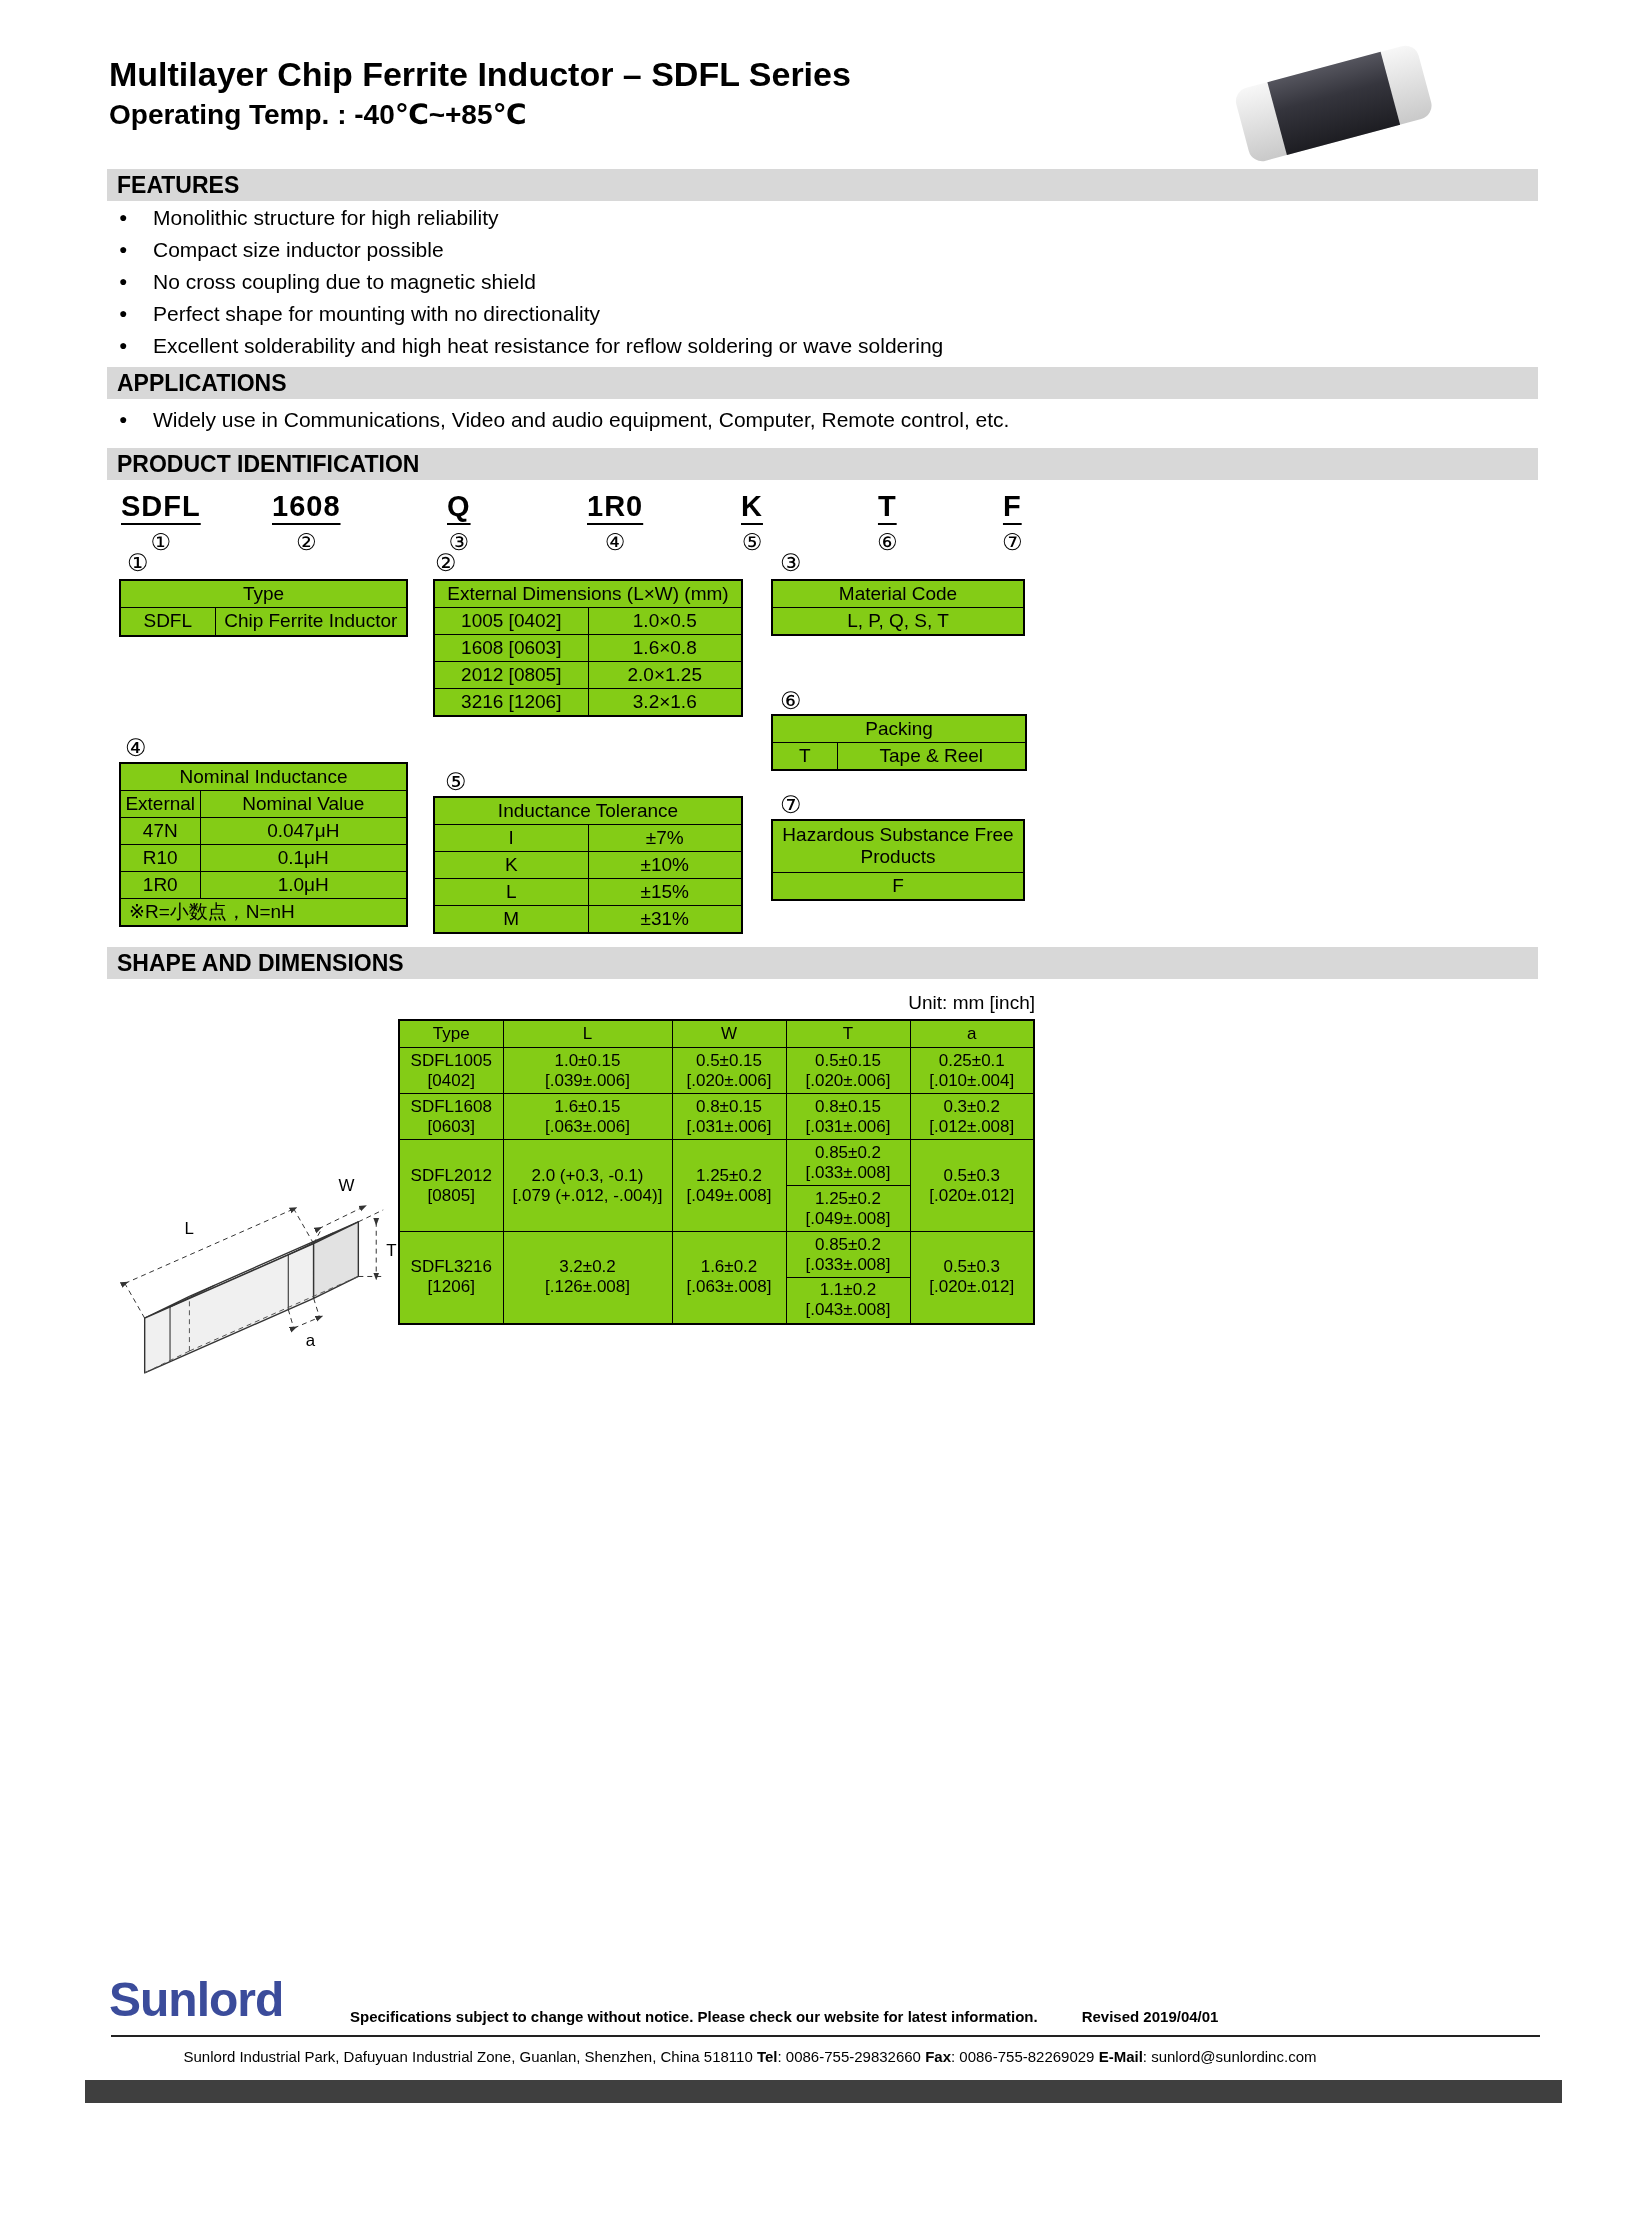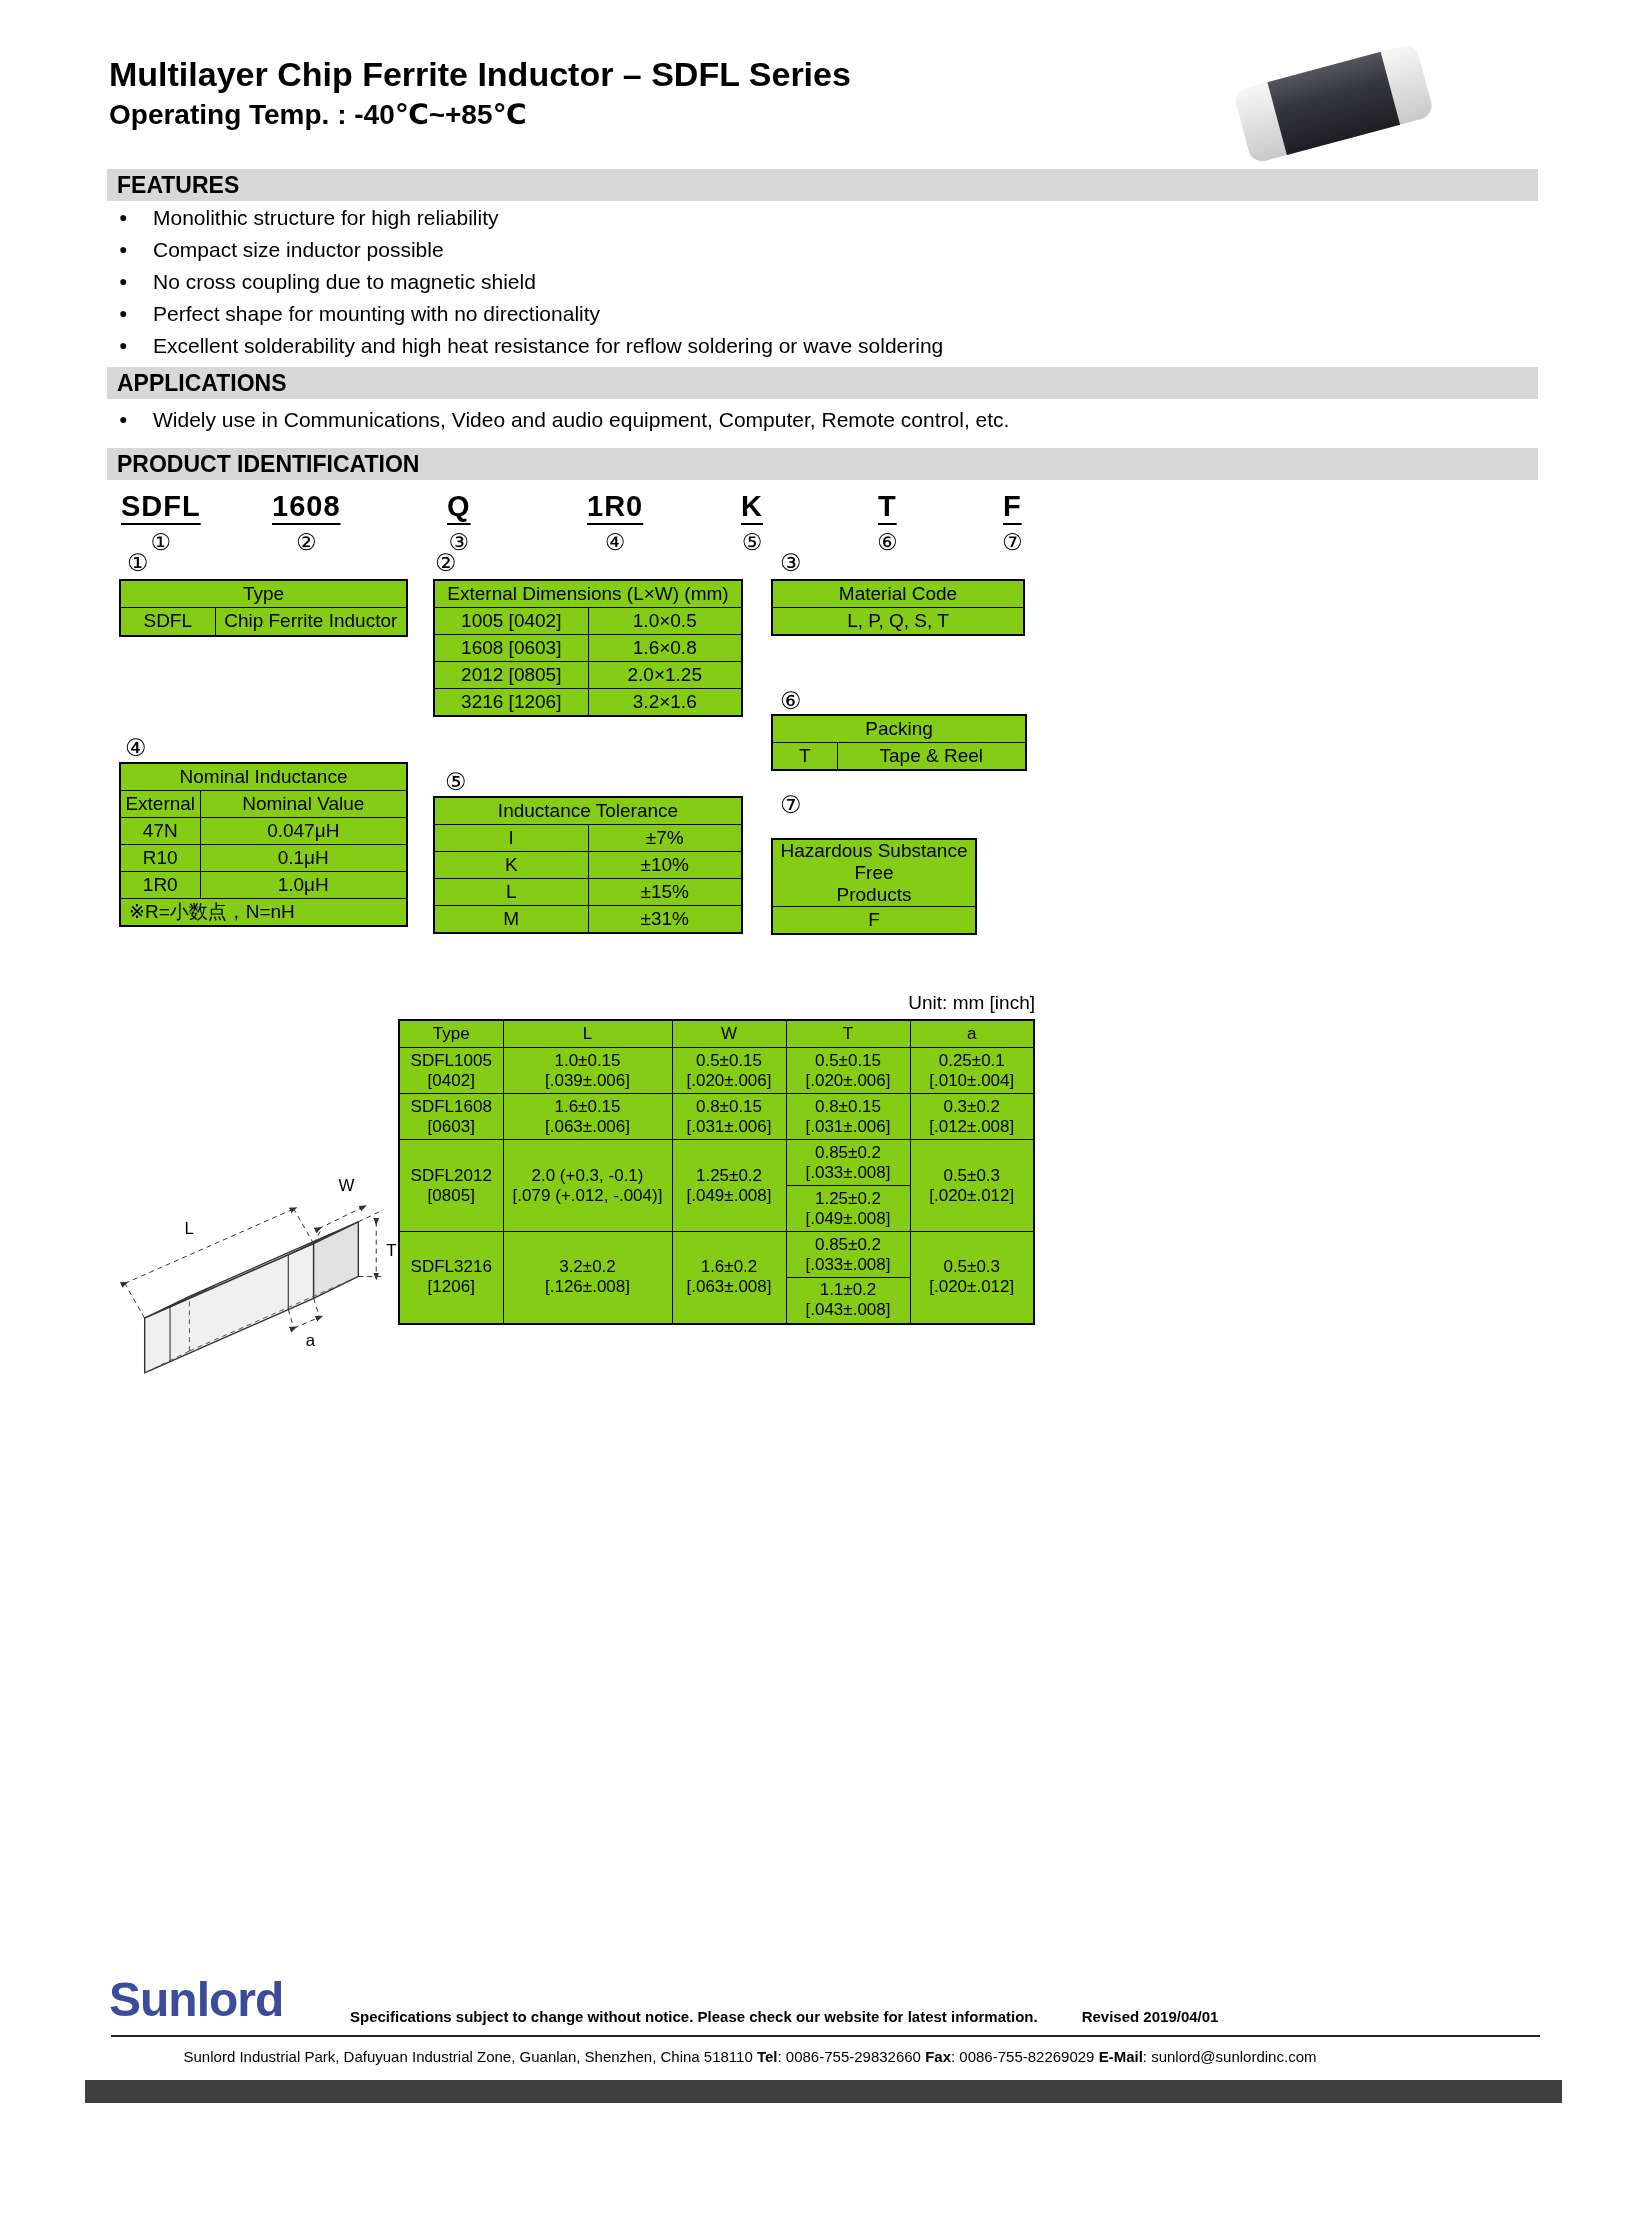--- a/index.html
+++ b/index.html
@@ -257,34 +257,37 @@
       <td>±15%</td>
     </tr>
     <tr style="height:27px">
       <td>M</td>
       <td>±31%</td>
     </tr>
   </tbody>
     </table>
 
   <div class="abs tmarker" style="left:780px;top:791px;">⑦</div>
-  <table class="t abs" style="left:771px;top:819px;width:206px;margin-top:19px;">
+  <table class="t abs" style="left:771px;top:819px;width:254px;">
     <tbody>
         <tr style="height:52px">
       <td>
         <div>Hazardous Substance Free</div>
         <div>Products</div>
       </td>
     </tr>
     <tr style="height:26px">
       <td>F</td>
     </tr>
   </tbody>
     </table>
 
+  <div class="abs banner" style="top:947px;">
+    <span>SHAPE AND DIMENSIONS</span>
+  </div>
   <div class="abs unit-label" style="left:836px;top:992px;width:199px;">Unit: mm [inch]</div>
 
   <svg class="abs" style="left:95px;top:1129px;" width="318" height="289" viewBox="0 0 320 290">
     <defs>
       <marker id="arr" markerWidth="8" markerHeight="8" refX="4" refY="4" orient="auto">
         <path d="M0,1 L8,4 L0,7 Z" fill="#333"></path>
       </marker>
     </defs>
 
     <g stroke="#333" stroke-width="1.4" stroke-linejoin="round">

